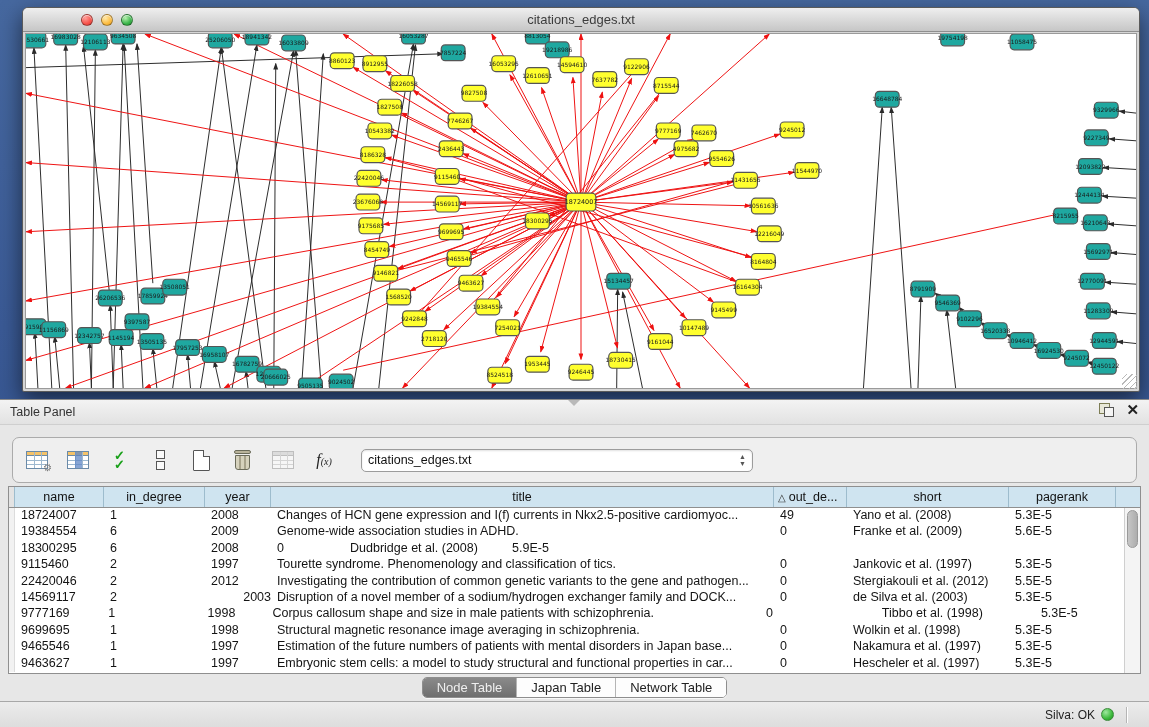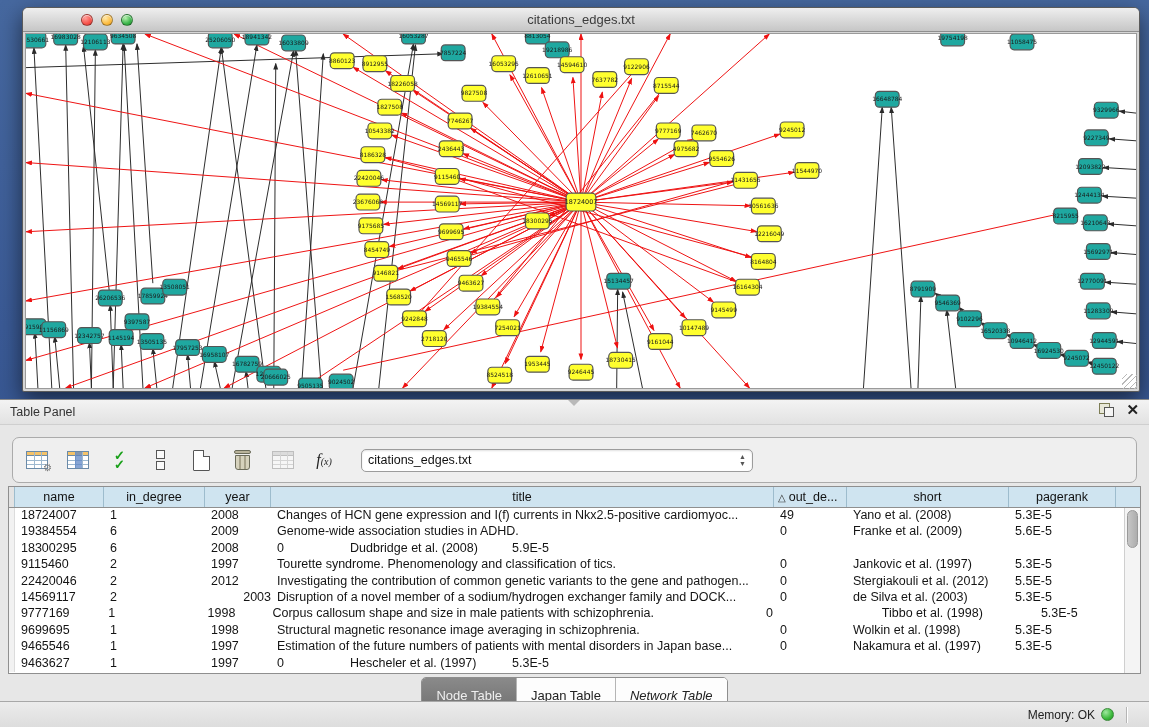--- a/index.html
+++ b/index.html
@@ -96,22 +96,22 @@
   .tcell { padding-left:6px; overflow:hidden; white-space:nowrap; }
   .vscroll { position:absolute; right:0; top:0; bottom:0; width:16px;
     background:#f4f4f4; border-left:1px solid #cfcfcf; }
   .vthumb { position:absolute; left:2px; top:2px; width:11px; height:38px;
     background:linear-gradient(90deg,#c6c6c6,#adadad); border-radius:6px; border:1px solid #999; }
 
   
   .tabbar { position:absolute; left:0; right:0; top:277px; display:flex; justify-content:center; }
   .tabgroup { display:flex; border:1px solid #8e8e8e; border-radius:5px; overflow:hidden;
     background:#fff; box-shadow:0 1px 0 rgba(255,255,255,.7); }
-  .tab { padding:10px 14px; font-size:13px; color:#222; border-right:1px solid #b5b5b5; background:#fdfdfd; }
-  .tab:last-child { border-right:none;font-style:italic; }
+  .tab { padding:2px 14px; font-size:13px; color:#222; border-right:1px solid #b5b5b5; background:#fdfdfd; }
+  .tab:last-child { border-right:none; }
   .tab.active { background:linear-gradient(180deg,#8a8a8a,#6f6f6f); color:#efefef; }
 
   
   .statusbar { position:absolute; left:0; bottom:0; width:1149px; height:26px;
     background:linear-gradient(180deg,#ececec,#dddddd); border-top:1px solid #a8a8a8;
     display:flex; align-items:center; justify-content:flex-end; font-size:12px; color:#222; }
   .mem-dot { width:13px; height:13px; border-radius:50%; margin:0 4px 0 6px;
     background:radial-gradient(circle at 35% 30%,#9fe89f,#3cb93c 60%,#1f8a1f);
     border:1px solid #3a8a3a; }
   .status-sep { width:1px; height:16px; background:#b5b5b5; margin:0 8px; box-shadow:1px 0 0 #fff; }
@@ -856,20 +856,21 @@
               <div class="tcell" style="width: 503px;">Estimation of the future numbers of patients with mental disorders in Japan base...</div>
               <div class="tcell" style="width: 73px;">0</div>
               <div class="tcell" style="width: 162px;">Nakamura et al. (1997)</div>
               <div class="tcell" style="width: 107px;">5.3E-5</div>
             </div>
             <div class="trow">
               <div class="stub"></div>
               <div class="tcell" style="width: 89px;">9463627</div>
               <div class="tcell" style="width: 101px;">1</div>
               <div class="tcell" style="width: 66px;">1997</div>
+              <div class="tcell" style="width: 503px;">Embryonic stem cells: a model to study structural and functional properties in car...</div>
               <div class="tcell" style="width: 73px;">0</div>
               <div class="tcell" style="width: 162px;">Hescheler et al. (1997)</div>
               <div class="tcell" style="width: 107px;">5.3E-5</div>
             </div>
           </div>
         <div class="vscroll">
           <div class="vthumb"></div>
         </div>
       </div>
     </div>
@@ -877,18 +878,18 @@
     <div class="tabbar">
       <div class="tabgroup" id="tabgroup">
           <div class="tab active">Node Table</div>
           <div class="tab">Japan Table</div>
           <div class="tab">Network Table</div>
         </div>
     </div>
   </div>
 
   <div class="statusbar">
-    <span>Memory: OK</span>
+    <span>Silva: OK</span>
     <span class="mem-dot"></span>
     <span class="status-sep"></span>
     <span style="width:14px"></span>
   </div>
 </div>
 
 </body></html>

